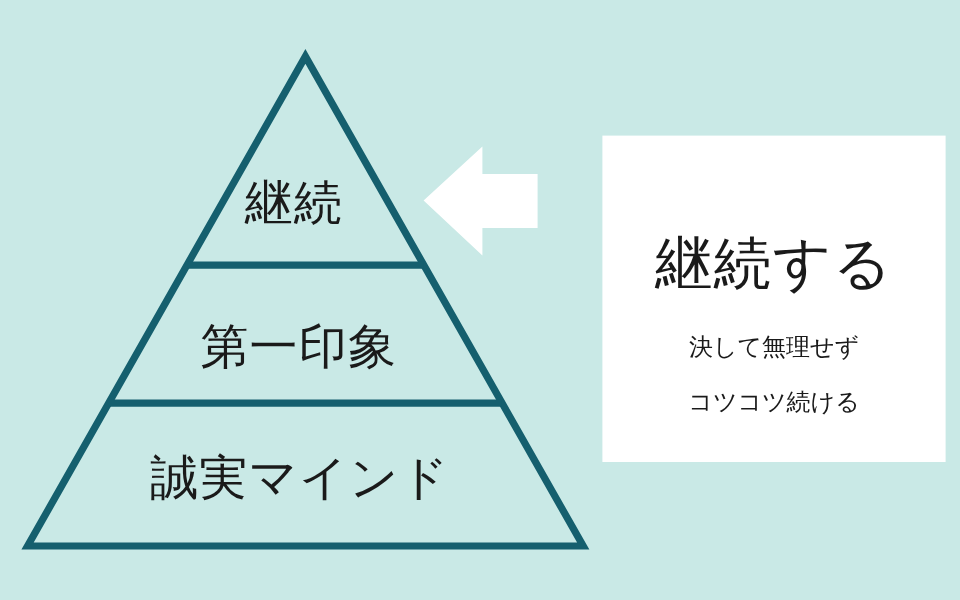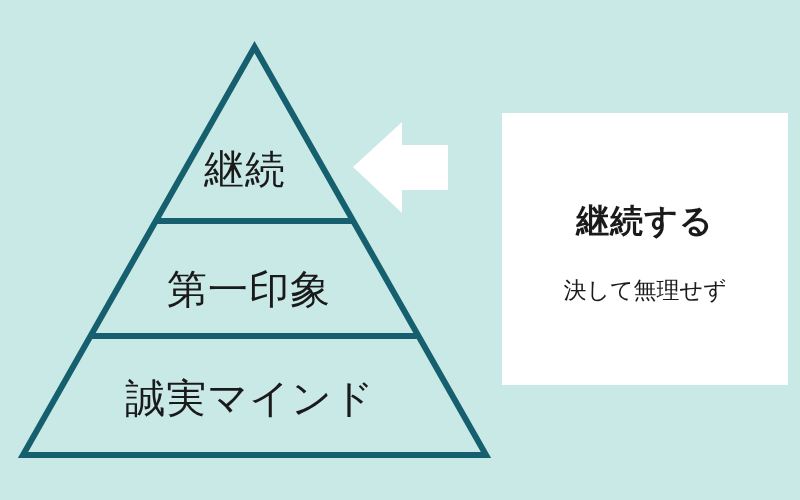--- a/index.html
+++ b/index.html
@@ -60,29 +60,29 @@
     width: 286px;
     height: 272px;
     background: var(--callout-background);
     display: flex;
     flex-direction: column;
     align-items: center;
     padding-top: 78px;
   }
   .callout-title {
     color: var(--text);
-    font-size: 33px;
-    font-weight: 700;
+    font-size: 48px;
+    font-weight: 400;
     line-height: 60px;
     letter-spacing: 1px;
     white-space: nowrap;
   }
   .callout-line {
     color: var(--text);
-    font-size: 23px;
+    font-size: 20px;
     font-weight: 500;
     line-height: 46px;
     white-space: nowrap;
   }
   .callout-line.first { margin-top: 16px; }
 </style>
 </head>
 <body>
 
 <div class="canvas">
@@ -98,15 +98,16 @@
     <polygon class="arrow-shape" points="353,167 402,122 402,145 448,145 448,190 402,190 402,213"></polygon>
   </svg>
 
   <div class="tier-label t1">継続</div>
   <div class="tier-label t3">誠実マインド</div>
   <div class="tier-label t2">第一印象</div>
 
   <div class="callout">
     <div class="callout-title">継続する</div>
     <div class="callout-line first">決して無理せず</div>
+    <div class="callout-line">コツコツ続ける</div>
   </div>
 
 </div>
 
 </body></html>

